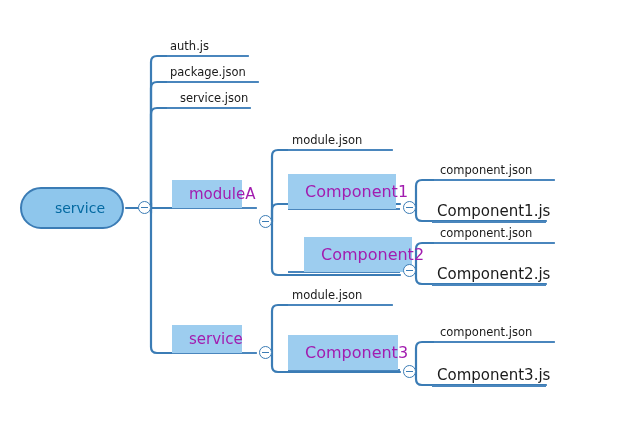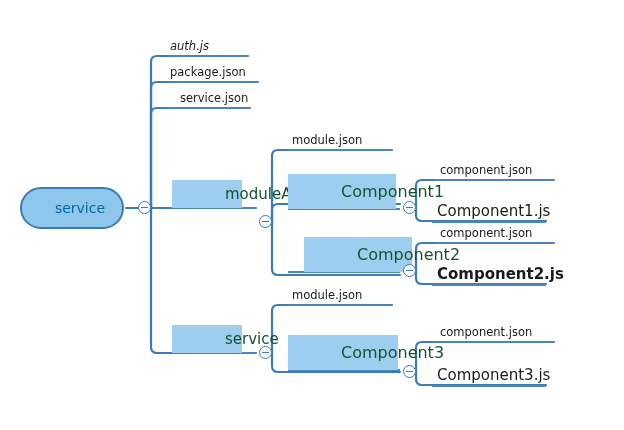--- a/index.html
+++ b/index.html
@@ -54,24 +54,23 @@
   
   .hl {
     position: absolute;
     background: #9dcdef;
     display: flex;
     align-items: center;
     box-sizing: border-box;
   }
   .hl-text {
     font-size: 16px;
-    color: #14532d;
+    color: #a21caf;
     padding-left: 17px;
     padding-right: 6px;
-    margin-left: 36px;
   }
   .hl-sm .hl-text {
     font-size: 15px;
   }
   
   .leaf {
     position: absolute;
     font-size: 11.5px;
     color: #1a1a1a;
     line-height: 1;
@@ -150,21 +149,21 @@
       <line x1="432" y1="285" x2="546" y2="285"></line>
       <line x1="434" y1="342" x2="554" y2="342"></line>
       <line x1="432" y1="386" x2="546" y2="386"></line>
     </g>
   </svg>
 
   <div class="root-pill"></div>
   <div class="root-label">service</div>
   <div class="toggle" style="left:138px; top:201px;"></div>
 
-  <div class="leaf" style="left:170px; top:41px;font-style:italic;">auth.js</div>
+  <div class="leaf" style="left:170px; top:41px;">auth.js</div>
   <div class="leaf" style="left:170px; top:67px;">package.json</div>
   <div class="leaf" style="left:180px; top:93px;">service.json</div>
 
   <div class="hl hl-sm" style="left:172px; top:180px; width:70px; height:28px;">
     <span class="hl-text">moduleA</span>
   </div>
   <div class="toggle" style="left:259px; top:215px;"></div>
 
   <div class="leaf" style="left:292px; top:135px;">module.json</div>
 
@@ -175,21 +174,21 @@
 
   <div class="hl" style="left:304px; top:237px; width:108px; height:35px;">
     <span class="hl-text">Component2</span>
   </div>
   <div class="toggle" style="left:403px; top:264px;"></div>
 
   <div class="leaf" style="left:440px; top:165px;">component.json</div>
   <div class="leaf leaf-lg" style="left:437px; top:204px;">Component1.js</div>
 
   <div class="leaf" style="left:440px; top:228px;">component.json</div>
-  <div class="leaf leaf-lg" style="left:437px; top:267px;font-weight:bold;">Component2.js</div>
+  <div class="leaf leaf-lg" style="left:437px; top:267px;">Component2.js</div>
 
   <div class="hl hl-sm" style="left:172px; top:325px; width:70px; height:28px;">
     <span class="hl-text">service</span>
   </div>
   <div class="toggle" style="left:259px; top:346px;"></div>
 
   <div class="leaf" style="left:292px; top:290px;">module.json</div>
 
   <div class="hl" style="left:288px; top:335px; width:110px; height:35px;align-items:center;">
     <span class="hl-text">Component3</span>

